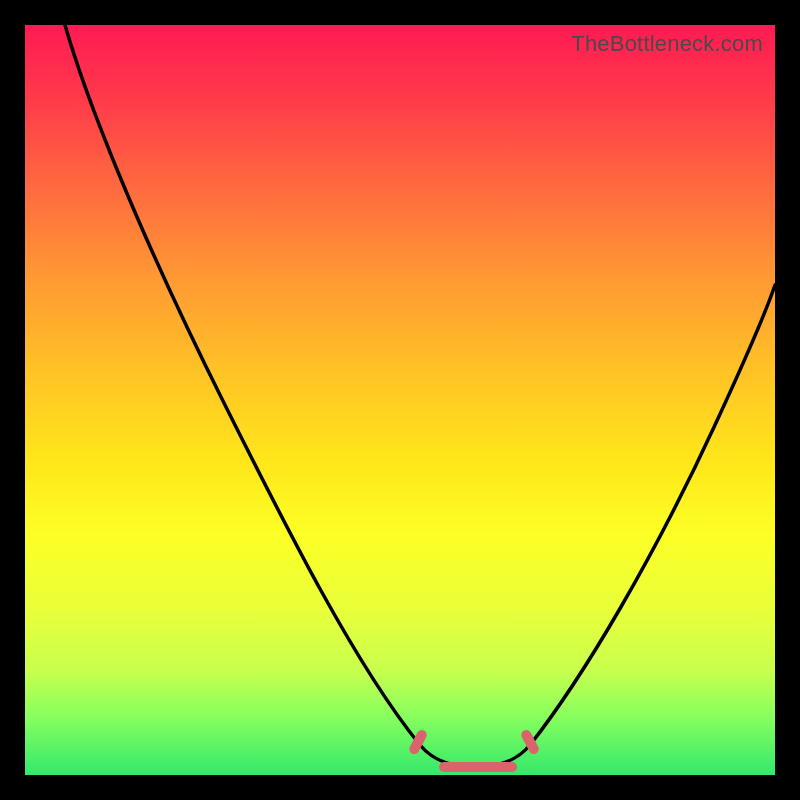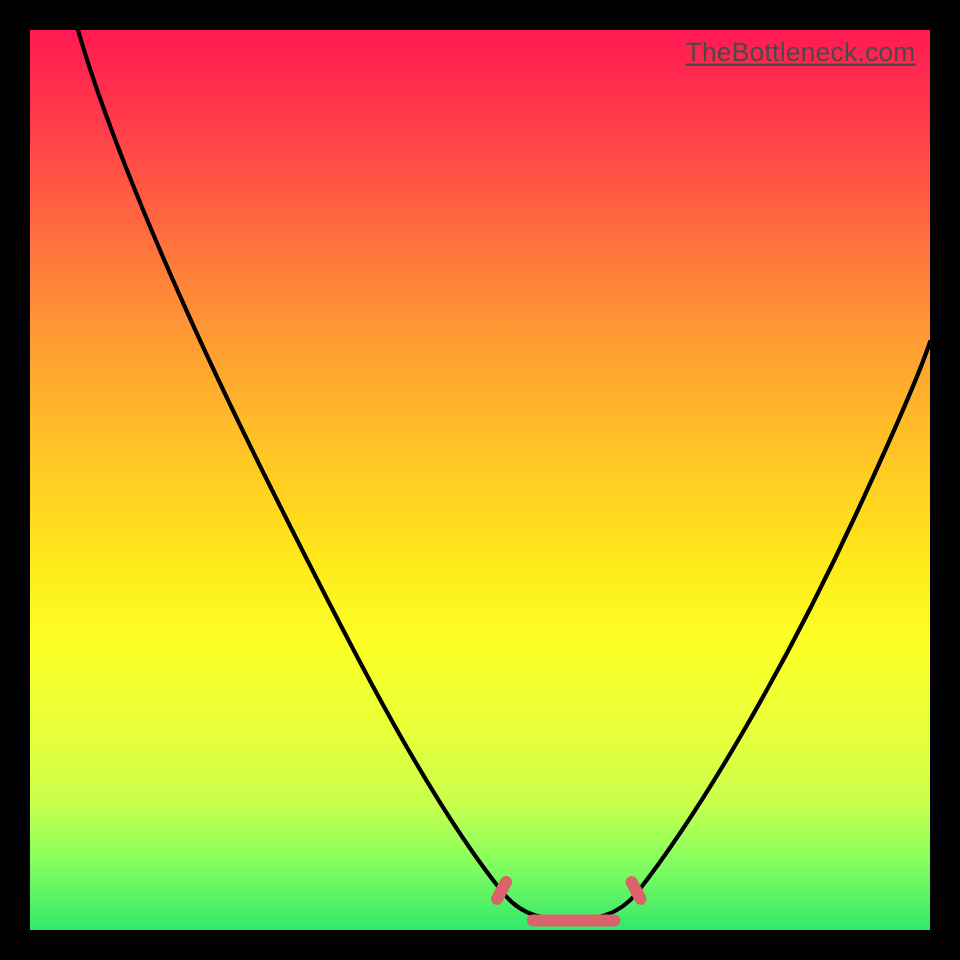--- a/index.html
+++ b/index.html
@@ -26,21 +26,20 @@
   }
   .watermark {
     position: absolute;
     top: 6px;
     right: 12px;
     font-family: Arial, Helvetica, sans-serif;
     font-size: 22px;
     color: #4a4a4a;
     font-weight: 500;
     letter-spacing: 0.2px;
-    text-decoration: underline;
   }
   svg.curve { position: absolute; left: 0; top: 0; }
   .flat-band {
     position: absolute;
     height: 10px;
     background: #d9646b;
     border-radius: 5px;
   }
   .flat-dot {
     position: absolute;

